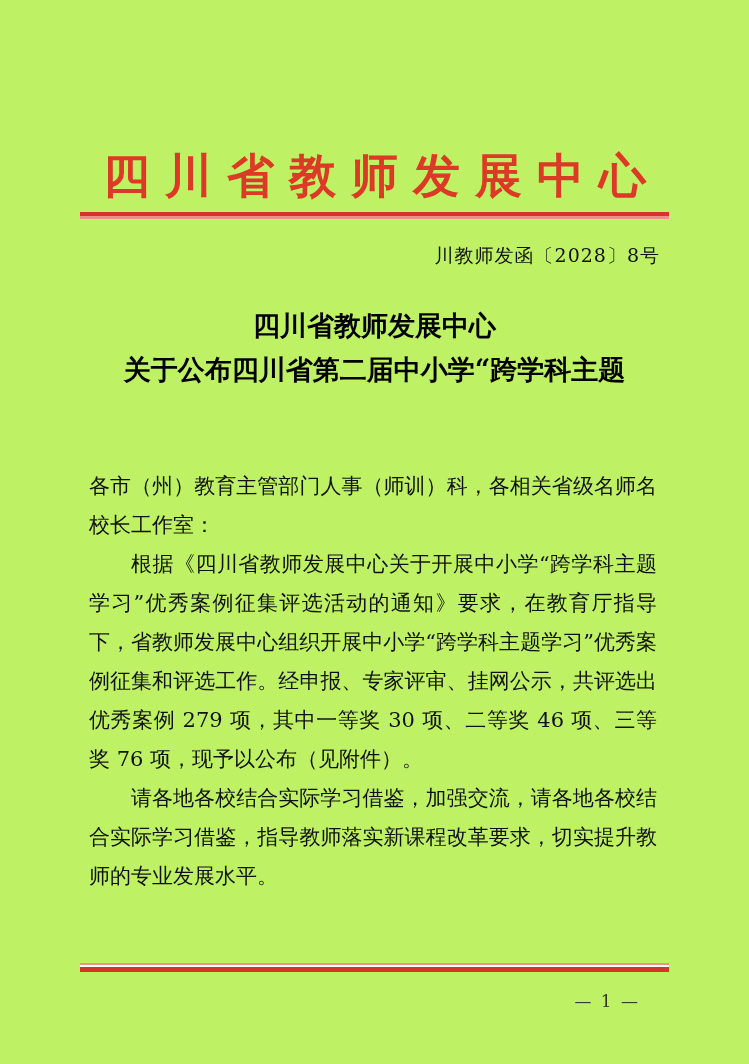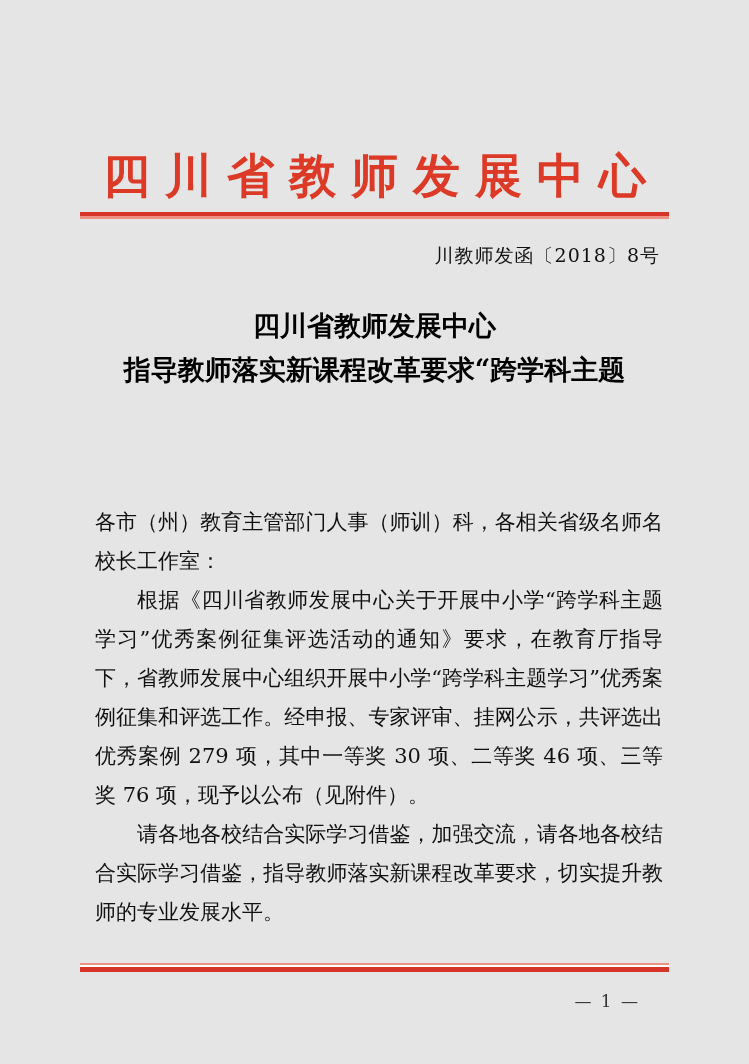--- a/index.html
+++ b/index.html
@@ -1,20 +1,20 @@
 <!DOCTYPE html>
 <html><head>
 <meta charset="utf-8">
 <style>
   html, body { margin: 0; padding: 0; background: #ffffff; }
   .page {
     position: relative;
     width: 749px;
     height: 1064px;
-    background: #e5e5e5;
+    background: #bef264;
     font-family: "DejaVu Serif", "Liberation Serif", serif;
     color: #1a1a1a;
     overflow: hidden;
   }
   
   .agency-title {
     position: absolute;
     top: 146px;
     left: 80px;
     width: 589px;
@@ -56,27 +56,26 @@
     font-weight: bold;
     font-size: 27px;
     line-height: 44px;
     color: #000;
   }
   .notice-title div { white-space: pre; }
   
   .body-text {
     position: absolute;
     top: 467px;
-    left: 95px;
+    left: 89px;
     width: 568px;
     font-size: 21px;
     line-height: 39px;
     text-align: justify;
     color: #111;
-    margin-top: 36px;
   }
   .body-text p { margin: 0; }
   .body-text p.indent { text-indent: 2em; }
   .attachment-line {
     margin-top: 17px !important;
     text-indent: 2em;
   }
   .rule-bottom {
     position: absolute;
     top: 963px;
@@ -101,25 +100,25 @@
 </style>
 </head>
 <body>
 
 <div class="page">
 
   <div class="agency-title">四川省教师发展中心</div>
 
   <div class="rule-top"></div>
 
-  <div class="doc-number">川教师发函〔2018〕8号</div>
+  <div class="doc-number">川教师发函〔2028〕8号</div>
 
   <div class="notice-title">
     <div>四川省教师发展中心</div>
-    <div>指导教师落实新课程改革要求“跨学科主题</div>
+    <div>关于公布四川省第二届中小学“跨学科主题</div>
   </div>
 
   <div class="body-text">
     <p>各市（州）教育主管部门人事（师训）科，各相关省级名师名校长工作室：</p>
     <p class="indent">根据《四川省教师发展中心关于开展中小学“跨学科主题学习”优秀案例征集评选活动的通知》要求，在教育厅指导下，省教师发展中心组织开展中小学“跨学科主题学习”优秀案例征集和评选工作。经申报、专家评审、挂网公示，共评选出优秀案例 279 项，其中一等奖 30 项、二等奖 46 项、三等奖 76 项，现予以公布（见附件）。</p>
     <p class="indent">请各地各校结合实际学习借鉴，加强交流，请各地各校结合实际学习借鉴，指导教师落实新课程改革要求，切实提升教师的专业发展水平。</p>
   </div>
 
   <div class="rule-bottom"></div>
 

